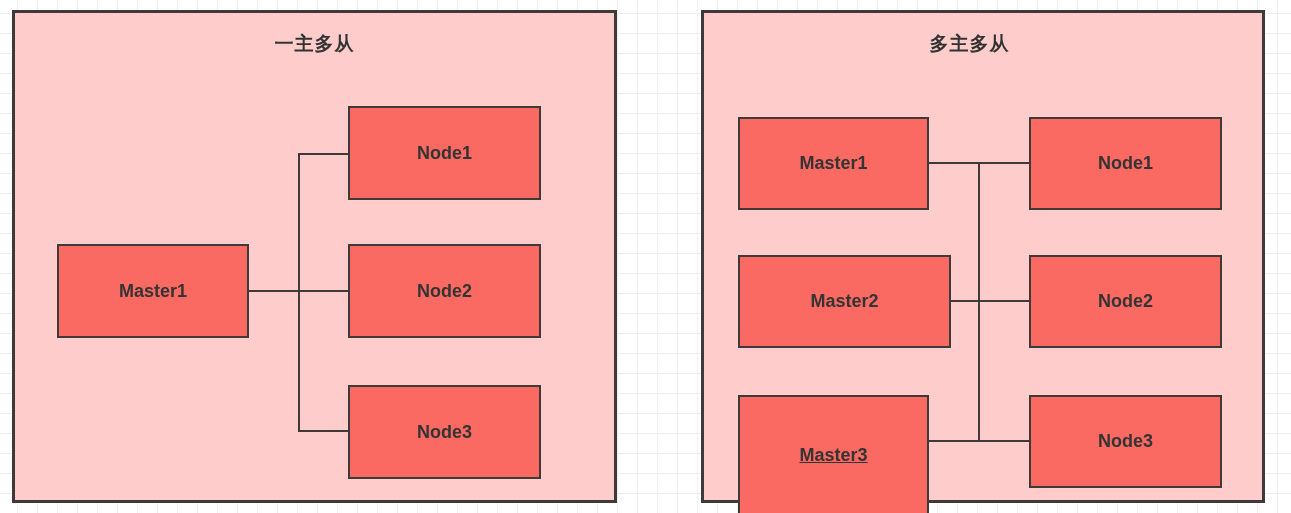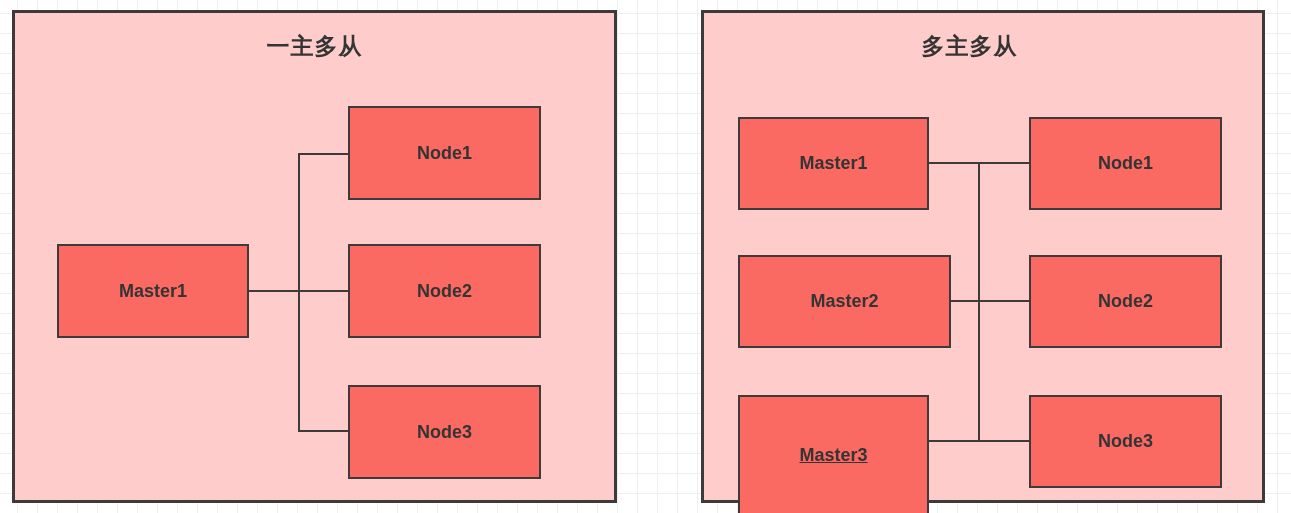--- a/index.html
+++ b/index.html
@@ -20,21 +20,21 @@
   }
   .panel{
     position:absolute;
     background:var(--panel-fill,#fdcccb);
     border:3px solid var(--stroke,#3f3a3a);
   }
   .panel-title{
     position:absolute;
     text-align:center;
     font-weight:bold;
-    font-size:23px;
+    font-size:19px;
     color:var(--text,#343434);
     letter-spacing:1px;
   }
   .node-box{
     position:absolute;
     background:var(--box-fill,#fb6a62);
     border:2px solid var(--stroke,#3f3a3a);
     display:flex;align-items:center;justify-content:center;
     font-weight:bold;font-size:18px;color:var(--text,#343434);
   }

